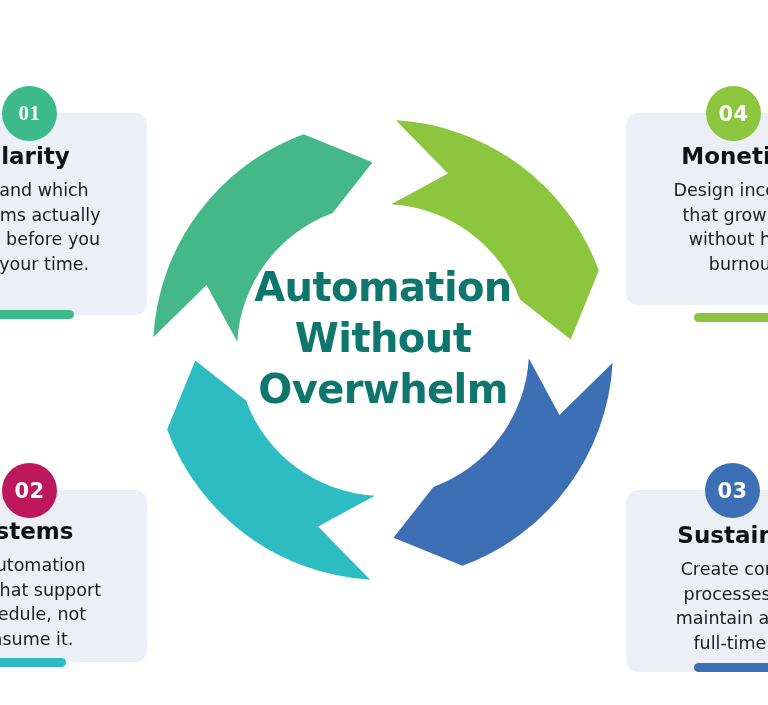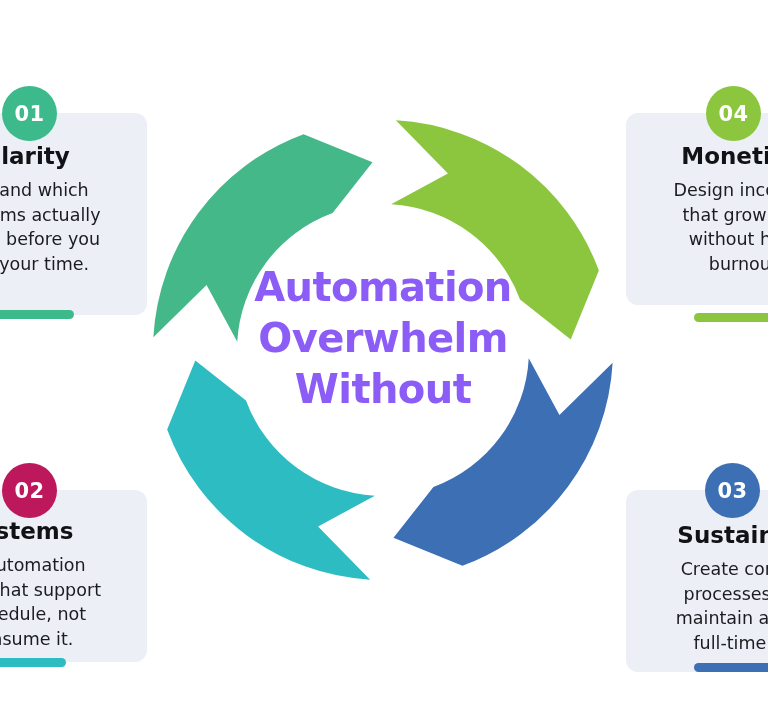--- a/index.html
+++ b/index.html
@@ -36,21 +36,21 @@
   }
   #ring-svg { display: block; width: 460px; height: 460px; }
 
   
   #center-label {
     position: absolute;
     left: 228px;
     top: 262px;
     width: 310px;
     text-align: center;
-    color: #8b5cf6;
+    color: #0f766e;
     font-weight: 700;
     font-size: 40px;
     line-height: 51px;
     letter-spacing: -0.6px;
     pointer-events: none;
   }
   #center-label .ln { display: block; white-space: nowrap; }
 
   
   .card {
@@ -98,21 +98,21 @@
 
   .accent {
     position: absolute;
     height: 9px;
     border-radius: 5px;
     z-index: 3;
   }
 
   
   #card-01 { left: -93px; top: 113px; width: 240px; height: 202px; }
-  #badge-01 { left: 2px; top: 86px; background: #3dba8c; }
+  #badge-01 { left: 2px; top: 86px; background: #3dba8c; font-family: Liberation Serif, serif; }
   #accent-01 { left: -92px; top: 310px; width: 166px; background: #3dba8c; }
   #card-01 .card-inner { padding-top: 30px; }
 
   
   #card-02 { left: -93px; top: 490px; width: 240px; height: 172px; }
   #badge-02 { left: 2px; top: 463px; background: #be185d; }
   #accent-02 { left: -92px; top: 658px; width: 158px; background: #2cbcc2; }
   #card-02 .card-inner { padding-top: 28px; }
 
   
@@ -138,22 +138,22 @@
           <path d="M 0.36 217.16 A 230 230 0 0 1 150.58 14.15 L 219.51 42.29 L 179.59 92.98 A 146 146 0 0 0 84.23 221.85 L 53.56 165.08 Z" fill="#45b88a"></path>
           <path d="M 242.84 0.36 A 230 230 0 0 1 445.85 150.58 L 417.71 219.51 L 367.02 179.59 A 146 146 0 0 0 238.15 84.23 L 294.92 53.56 Z" fill="#8cc63f"></path>
           <path d="M 459.64 242.84 A 230 230 0 0 1 309.42 445.85 L 240.49 417.71 L 280.41 367.02 A 146 146 0 0 0 375.77 238.15 L 406.44 294.92 Z" fill="#3d6fb4"></path>
           <path d="M 217.16 459.64 A 230 230 0 0 1 14.15 309.42 L 42.29 240.49 L 92.98 280.41 A 146 146 0 0 0 221.85 375.77 L 165.08 406.44 Z" fill="#2cbcc2"></path>
         </g>
       </svg>
   </div>
 
   <div id="center-label">
     <span class="ln">Automation</span>
+    <span class="ln">Without</span>
     <span class="ln">Overwhelm</span>
-    <span class="ln">Without</span>
   </div>
 
   <div class="card" id="card-01">
     <div class="card-inner">
       <div class="card-title">Clarity</div>
       <div class="card-body">
         <span class="bl">erstand which</span>
         <span class="bl">latforms actually</span>
         <span class="bl">goals   before you</span>
         <span class="bl">mit your time.</span>

